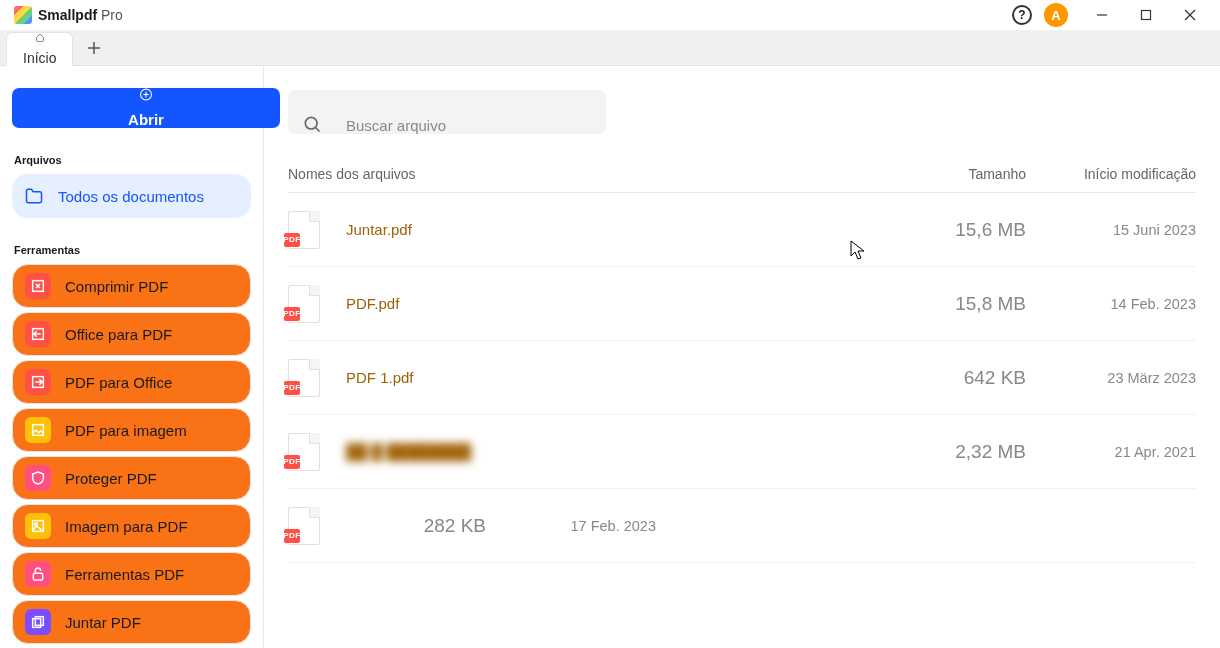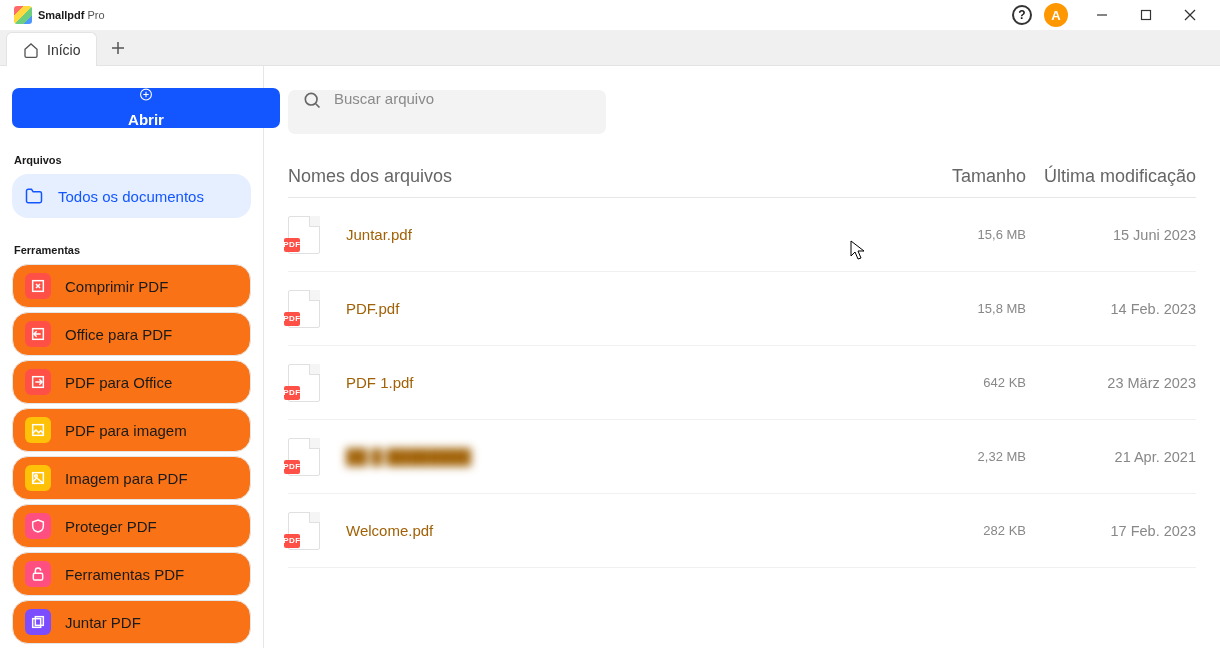--- a/index.html
+++ b/index.html
@@ -1,59 +1,59 @@
 <!DOCTYPE html>
 <html><head>
 <meta charset="utf-8">
 <style>
   * { box-sizing: border-box; margin: 0; padding: 0; }
   body { font-family: -apple-system, BlinkMacSystemFont, "Segoe UI", Arial, sans-serif; background: #fff; color: #1a1a1a; width: 1220px; height: 648px; overflow: hidden; }
   .titlebar { height: 30px; display: flex; align-items: center; padding: 0 8px; }
   .logo-wrap { display: flex; align-items: center; gap: 6px; margin-left: 6px; }
   .logo-icon { width: 18px; height: 18px; border-radius: 3px; background: linear-gradient(135deg,#ff6b6b 0%,#ff6b6b 25%,#ffd93d 25%,#ffd93d 50%,#6bcf7f 50%,#6bcf7f 75%,#4d96ff 75%,#4d96ff 100%); }
-  .app-title { font-size: 11px; font-weight: 700; color: #1a1a1a; }
+  .app-title { font-size: 14px; font-weight: 700; color: #1a1a1a; }
   .app-title .pro { font-weight: 400; color: #555; }
   .titlebar-right { margin-left: auto; display: flex; align-items: center; gap: 12px; }
   .help-circle { width: 20px; height: 20px; border: 2px solid #333; border-radius: 50%; display: flex; align-items: center; justify-content: center; font-size: 12px; font-weight: 600; cursor: pointer; }
   .avatar { width: 24px; height: 24px; border-radius: 50%; background: #ff9800; color: #fff; display: flex; align-items: center; justify-content: center; font-size: 13px; font-weight: 600; cursor: pointer; }
   .win-controls { display: flex; }
   .win-btn { width: 44px; height: 28px; display: flex; align-items: center; justify-content: center; cursor: pointer; }
   .win-btn svg { display: block; }
   .tabbar { height: 36px; background: #f0f0f0; display: flex; align-items: flex-end; padding: 0 6px; border-bottom: 1px solid #e3e3e3; }
-  .tab { height: 34px; background: #fff; border: 1px solid #e3e3e3; border-bottom: none; border-radius: 6px 6px 0 0; padding: 0 16px; display: flex; align-items: center; gap: 8px; font-size: 14px; color: #333; cursor: pointer; margin-bottom: -1px; }
+  .tab { height: 34px; background: #fff; border: 1px solid #e3e3e3; border-bottom: none; border-radius: 6px 6px 0 0; padding: 0 16px; display: flex; align-items: center; gap: 8px; font-size: 14px; color: #333; cursor: pointer; margin-bottom: -1px; flex-direction: column; }
   .tab svg { width: 16px; height: 16px; }
   .newtab { width: 30px; height: 30px; display: flex; align-items: center; justify-content: center; color: #555; cursor: pointer; margin-left: 6px; align-self: center; }
   .content { display: flex; height: calc(100% - 66px); }
   .sidebar { width: 264px; border-right: 1px solid #e6e6e6; padding: 22px 12px; }
   .open-btn { width: 268px; height: 40px; background: #1355ff; color: #fff; border-radius: 7px; display: flex; align-items: center; justify-content: center; gap: 10px; font-size: 15px; font-weight: 700; cursor: pointer; flex-direction: column; }
   .open-btn svg { width: 18px; height: 18px; }
   .section-title { font-size: 11px; font-weight: 700; color: #1a1a1a; margin-top: 26px; margin-bottom: 8px; padding-left: 2px; }
   .side-item { height: 44px; border-radius: 16px; display: flex; align-items: center; gap: 14px; padding: 0 12px; font-size: 15px; cursor: pointer; margin-bottom: 4px; }
   .side-item.all { background: #e6efff; color: #1355ff; }
   .side-item.all svg { stroke: #1355ff; }
   .side-item.tool { background: #f97316; border: 1px solid #e6e6e6; color: #1a1a1a; }
   .tool-icon { width: 26px; height: 26px; border-radius: 6px; display: flex; align-items: center; justify-content: center; flex-shrink: 0; }
   .tool-icon svg { width: 16px; height: 16px; }
   .ic-red { background: #ff5048; } .ic-yellow { background: #ffc107; } .ic-pink { background: #ff4f81; } .ic-purple { background: #7c4dff; }
   .main { flex: 1; padding: 24px; }
-  .search { width: 318px; height: 44px; background: #f3f3f3; border-radius: 7px; display: flex; align-items: flex-start; padding: 0 14px; gap: 12px; }
+  .search { width: 318px; height: 44px; background: #f3f3f3; border-radius: 7px; display: flex; align-items: flex-end; padding: 0 14px; gap: 24px; }
   .search input { border: none; background: transparent; outline: none; font-size: 15px; color: #333; flex: 1; }
   .search input::placeholder { color: #8a8a8a; }
   .table { margin-top: 32px; }
-  .thead { display: flex; font-size: 18px; color: #666; padding-bottom: 10px; border-bottom: 1px solid #e6e6e6; }
+  .thead { display: flex; font-size: 14px; color: #666; padding-bottom: 10px; border-bottom: 1px solid #e6e6e6; }
   .col-name { flex: 1; }
   .col-size { width: 140px; text-align: right; }
   .col-mod { width: 170px; text-align: right; }
   .row { display: flex; align-items: center; height: 74px; border-bottom: 1px solid #f0f0f0; }
   .row .file-icon { width: 34px; height: 38px; position: relative; margin-right: 24px; }
   .file-page { width: 32px; height: 38px; background: #fff; border: 1px solid #e0e0e0; border-radius: 2px; position: relative; }
   .file-page::after { content: ''; position: absolute; top: -1px; right: -1px; width: 10px; height: 10px; background: #f5f5f5; border-left: 1px solid #e0e0e0; border-bottom: 1px solid #e0e0e0; }
   .file-badge { position: absolute; bottom: 2px; left: -4px; width: 16px; height: 14px; background: #ff5048; color: #fff; font-size: 8px; font-weight: 700; display: flex; align-items: center; justify-content: center; border-radius: 2px; letter-spacing: 0.5px; }
   .row .fname { flex: 1; font-size: 15px; color: #a16207; }
-  .row .fsize { width: 140px; text-align: right; font-size: 13px; color: #888; }
+  .row .fsize { width: 140px; text-align: right; font-size: 19px; color: #888; }
   .row .fmod { width: 170px; text-align: right; font-size: 14.5px; color: #888; }
   .blurred { filter: blur(4px); color: #888; }
   .cursor { position: absolute; left: 586px; top: 174px; pointer-events: none; }
 </style>
 </head>
 <body>
 
 <div class="titlebar">
   <div class="logo-wrap">
     <div class="logo-icon"></div>
@@ -152,36 +152,36 @@
     <div class="side-item tool">
       <div class="tool-icon ic-yellow">
           <svg viewBox="0 0 24 24" fill="none" stroke="#fff" stroke-width="2.2">
             <rect x="4" y="4" width="16" height="16"></rect>
             <path d="M4 17l5-5 4 4 3-3 4 4"></path>
           </svg>
         </div>
       <span>PDF para imagem</span>
     </div>
     <div class="side-item tool">
+      <div class="tool-icon ic-pink">
+          <svg viewBox="0 0 24 24" fill="none" stroke="#fff" stroke-width="2.2">
+            <path d="M12 3l8 3v6c0 5-3.5 8-8 9-4.5-1-8-4-8-9V6z"></path>
+          </svg>
+        </div>
+      <span>Proteger PDF</span>
+    </div>
+    <div class="side-item tool">
       <div class="tool-icon ic-yellow">
           <svg viewBox="0 0 24 24" fill="none" stroke="#fff" stroke-width="2.2">
             <rect x="4" y="4" width="16" height="16"></rect>
             <circle cx="9" cy="9" r="2"></circle>
             <path d="M4 18l6-6 10 8"></path>
           </svg>
         </div>
       <span>Imagem para PDF</span>
-    </div>
-    <div class="side-item tool">
-      <div class="tool-icon ic-pink">
-          <svg viewBox="0 0 24 24" fill="none" stroke="#fff" stroke-width="2.2">
-            <path d="M12 3l8 3v6c0 5-3.5 8-8 9-4.5-1-8-4-8-9V6z"></path>
-          </svg>
-        </div>
-      <span>Proteger PDF</span>
     </div>
     <div class="side-item tool">
       <div class="tool-icon ic-pink">
           <svg viewBox="0 0 24 24" fill="none" stroke="#fff" stroke-width="2.2">
             <rect x="5" y="11" width="14" height="10" rx="2"></rect>
             <path d="M8 11V7a4 4 0 0 1 8 0"></path>
           </svg>
         </div>
       <span>Ferramentas PDF</span>
     </div>
@@ -202,21 +202,21 @@
           <circle cx="11" cy="11" r="7"></circle>
           <line x1="21" y1="21" x2="16.5" y2="16.5"></line>
         </svg>
       <input type="text" placeholder="Buscar arquivo" style="">
     </div>
 
     <div class="table">
       <div class="thead">
         <div class="col-name">Nomes dos arquivos</div>
         <div class="col-size">Tamanho</div>
-        <div class="col-mod">Última modificação</div>
+        <div class="col-mod">Início modificação</div>
       </div>
       <div id="rows">
           <div class="row">
             <div class="file-icon">
               <div class="file-page"></div>
               <div class="file-badge">PDF</div>
             </div>
             <div class="fname">Juntar.pdf</div>
             <div class="fsize">15,6 MB</div>
             <div class="fmod">15 Juni 2023</div>
@@ -246,21 +246,20 @@
             </div>
             <div class="fname blurred">██ █ ████████</div>
             <div class="fsize">2,32 MB</div>
             <div class="fmod">21 Apr. 2021</div>
           </div>
           <div class="row">
             <div class="file-icon">
               <div class="file-page"></div>
               <div class="file-badge">PDF</div>
             </div>
-            <div class="fname">Welcome.pdf</div>
             <div class="fsize">282 KB</div>
             <div class="fmod">17 Feb. 2023</div>
           </div>
         </div>
     </div>
 
     <svg class="cursor" width="16" height="20" viewBox="0 0 16 20">
         <path d="M1 1l0 15 4-4 3 7 3-1-3-7 6 0z" fill="#fff" stroke="#000" stroke-width="1"></path>
       </svg>
   </div>

